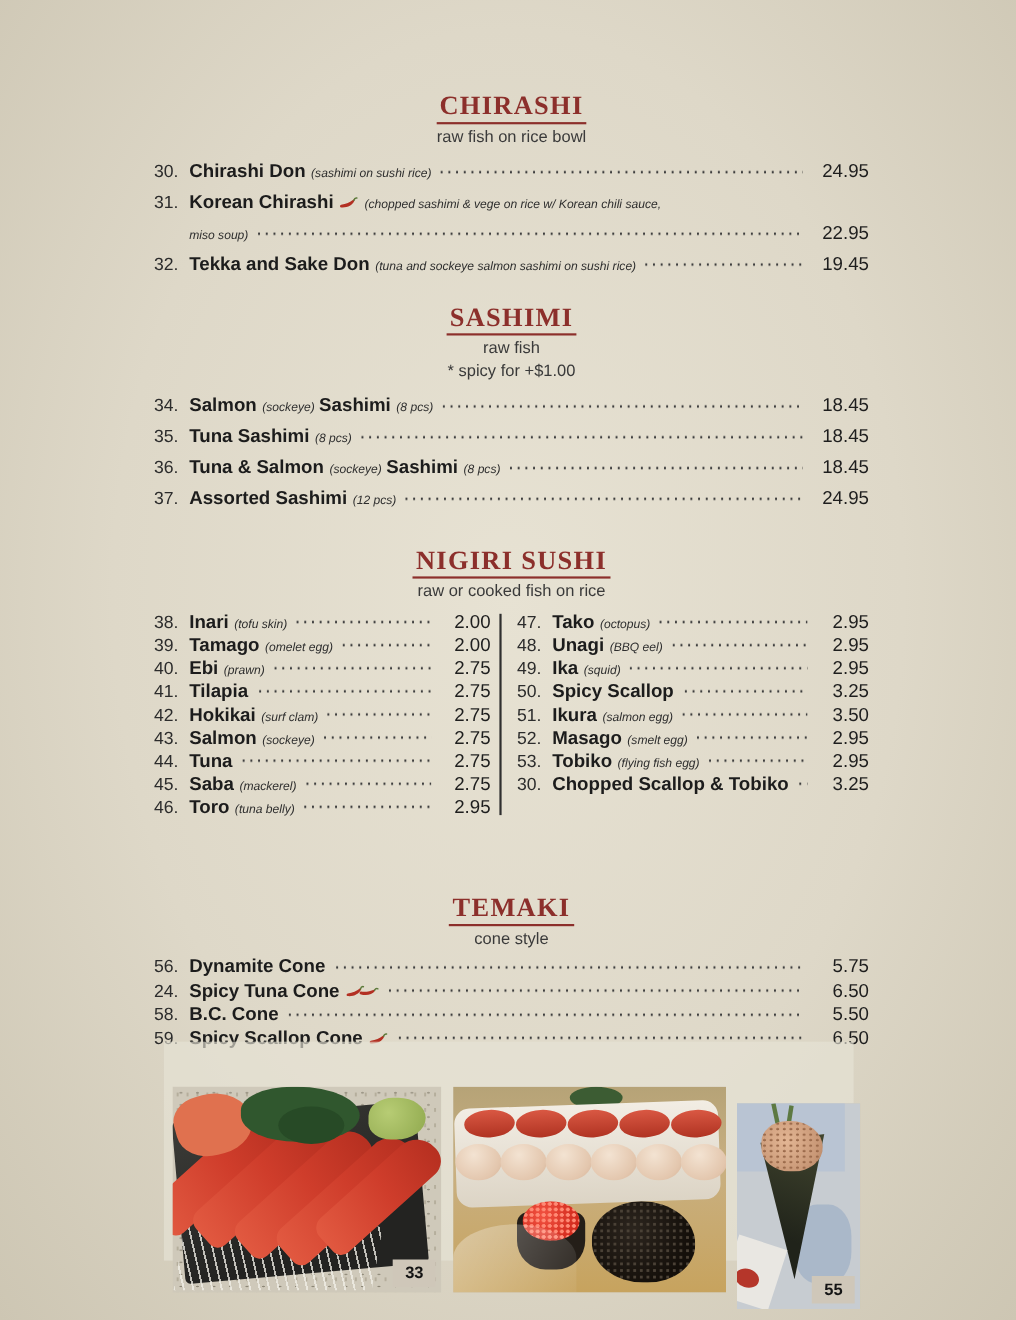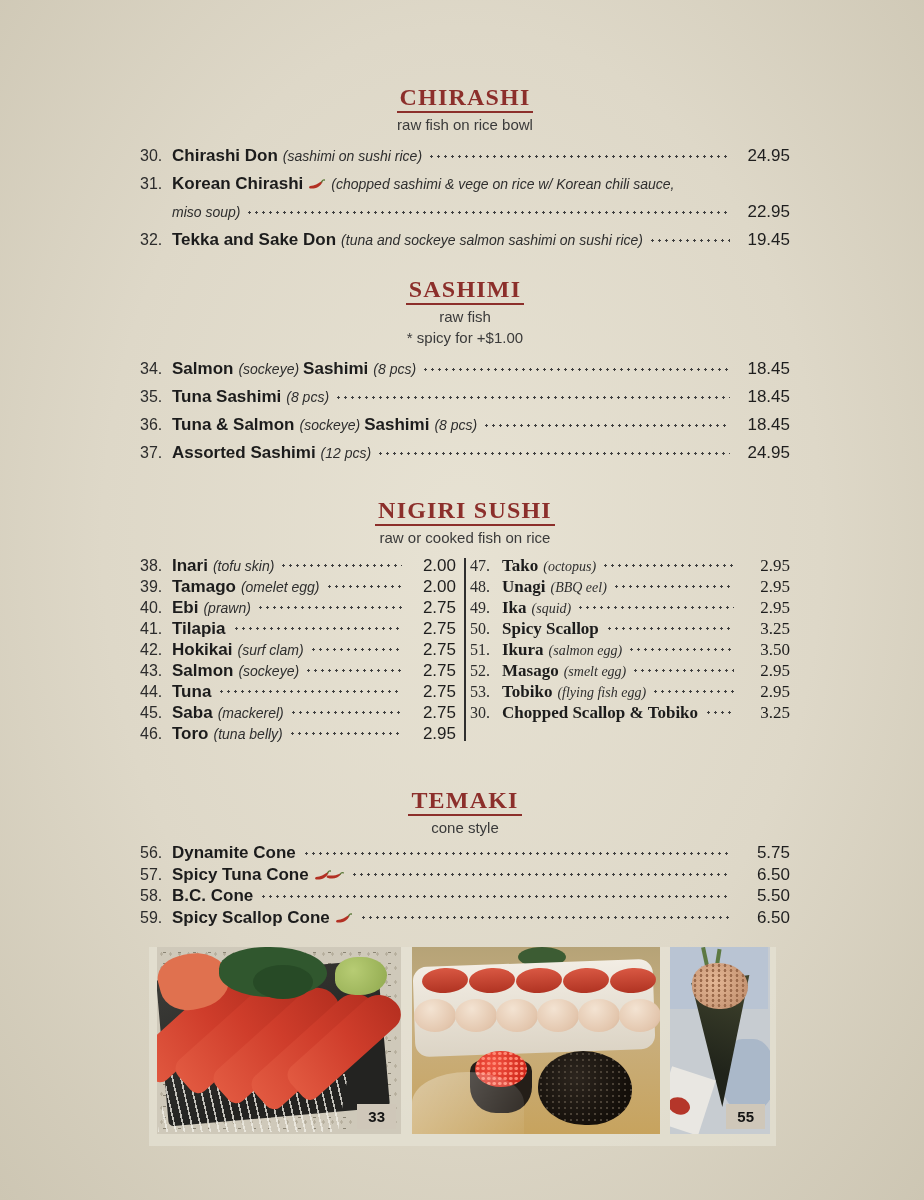--- a/index.html
+++ b/index.html
@@ -5,61 +5,61 @@
   html,body{margin:0;padding:0;}
   .page{
     position:relative; width:924px; height:1200px; overflow:hidden;
     background:radial-gradient(ellipse at 50% 45%, #e7e2d3 0%, #ded8c8 55%, #cdc6b3 100%);
     font-family:"Liberation Sans", sans-serif; color:#262626;
   }
   .section{position:absolute; left:140px; width:650px;}
   #sec-chirashi{top:84px;}
   #sec-sashimi{top:276px;}
   #sec-nigiri{top:497px;}
-  #sec-temaki{top:787px;}
+  #sec-temaki{top:813px;}
   .sec-head{text-align:center;}
   .sec-title{
     display:inline-block; font-family:"Liberation Serif", serif; font-weight:700;
     font-size:24px; letter-spacing:1.2px; color:#8c2f2b; line-height:1.1;
     border-bottom:2.5px solid #8c2f2b; padding:0 3px 1px;
   }
   .sec-sub,.sec-note{font-size:15px; color:#3a3a3a; line-height:19px; margin-top:2px;}
   .items{margin-top:8px;}
   .r{display:flex; align-items:baseline;}
   .s28 .r{height:28px; line-height:28px;}
   .s21 .r{height:21px; line-height:21px;}
   .s215 .r{height:21.5px; line-height:21.5px;}
   .n{flex:none; width:32px; font-size:16px; color:#2c2c2c;}
   .l{flex:none; white-space:nowrap;}
   .l b{font-weight:700; font-size:17px; color:#1c1c1c; margin-right:5px;}
-  .l i{font-style:italic; font-weight:400; font-size:14px; color:#2e2e2e; margin-right:4px;}
+  .l i{font-style:italic; font-weight:400; font-size:11px; color:#2e2e2e; margin-right:4px;}
   .ld{
     flex:1; align-self:center; height:3px; margin:0 8px 0 2px; min-width:10px;
     background-image:radial-gradient(circle, #3e3e3e 1.1px, rgba(0,0,0,0) 1.3px);
     background-size:7px 3px; background-repeat:repeat-x; background-position:left center;
   }
   .p{flex:none; width:52px; text-align:right; font-size:17px; color:#1e1e1e;}
   
   .cols{display:flex; margin-top:8px;}
   .colL{width:316px;}
   .colL .p{width:46px;}
   .divider{flex:none; width:2px; background:#2f2f2f; margin-left:8px; margin-top:3px; margin-bottom:3px;}
-  .colR{flex:1; padding-left:4px;font-family:Liberation Serif, serif;}
+  .colR{flex:1; padding-left:14px;}
   .colR .p{width:48px;}
   
   .chili{display:inline-block; vertical-align:-1px; margin-right:5px;}
   .chili svg{width:18px; height:13px; display:inline-block;}
   .chili.second{margin-left:-11px; transform:rotate(14deg);}
   
   .photos-band{position:absolute; left:149px; top:947px; width:627px; height:199px; background:#e7e3d6; opacity:.65;}
-  .photos{position:absolute; left:157px; top:947px; width:613px; height:187px; display:flex;text-decoration:underline;}
+  .photos{position:absolute; left:157px; top:988px; width:613px; height:187px; display:flex;text-decoration:underline;}
   .photo{position:relative; height:187px; overflow:hidden; flex:none; background:#cfc9ba;}
   .photo1{width:244px; margin-right:11px;}
   .photo2{width:248px; margin-right:10px;}
-  .photo3{width:100px;}
+  .photo3{width:112px;margin-top:15px;}
   .photo-label{
     position:absolute; right:5px; bottom:5px; background:#cfc7b9; color:#141414;
     font-weight:700; font-size:15px; line-height:15px; padding:5px 11px; z-index:9;
   }
   
   .p1-bg{position:absolute; inset:0;
     background-image:radial-gradient(#8a8474 1px, rgba(0,0,0,0) 1.2px), radial-gradient(#b5ae9c 1px, rgba(0,0,0,0) 1.2px);
     background-size:15px 11px, 9px 14px;}
   .p1-plate{position:absolute; top:12%; left:2%; right:7%; bottom:9%;
     background:linear-gradient(160deg,#3c3c38 0%, #232321 70%); border-radius:5px; transform:rotate(-5deg);}
@@ -305,21 +305,21 @@
       <div class="sec-sub">cone style</div>
     </div>
     <div class="items s215" style="margin-top:5px;">
       <div class="r">
         <span class="n">56.</span>
         <span class="l"><b>Dynamite Cone</b></span>
         <span class="ld"></span>
         <span class="p">5.75</span>
       </div>
       <div class="r">
-        <span class="n">57.</span>
+        <span class="n">24.</span>
         <span class="l"><b>Spicy Tuna Cone</b><span class="chili"><svg viewBox="0 0 20 14">
                 <path d="M2.2 12.6 C8.5 13.2 13.8 10.4 15.8 5.9 C16.2 5 15.4 4.2 14.5 4.9 C11.4 7.4 7.2 9.3 2.4 9.9 C0.9 10.1 0.8 12.4 2.2 12.6 Z" fill="#b33023"></path>
                 <path d="M15.2 5.4 C15.7 3.8 16.8 2.8 18.2 3.1" stroke="#5c7a3a" stroke-width="1.5" fill="none" stroke-linecap="round"></path>
               </svg></span><span class="chili second"><svg viewBox="0 0 20 14">
                 <path d="M2.2 12.6 C8.5 13.2 13.8 10.4 15.8 5.9 C16.2 5 15.4 4.2 14.5 4.9 C11.4 7.4 7.2 9.3 2.4 9.9 C0.9 10.1 0.8 12.4 2.2 12.6 Z" fill="#b33023"></path>
                 <path d="M15.2 5.4 C15.7 3.8 16.8 2.8 18.2 3.1" stroke="#5c7a3a" stroke-width="1.5" fill="none" stroke-linecap="round"></path>
               </svg></span></span>
         <span class="ld"></span>
         <span class="p">6.50</span>
       </div>

